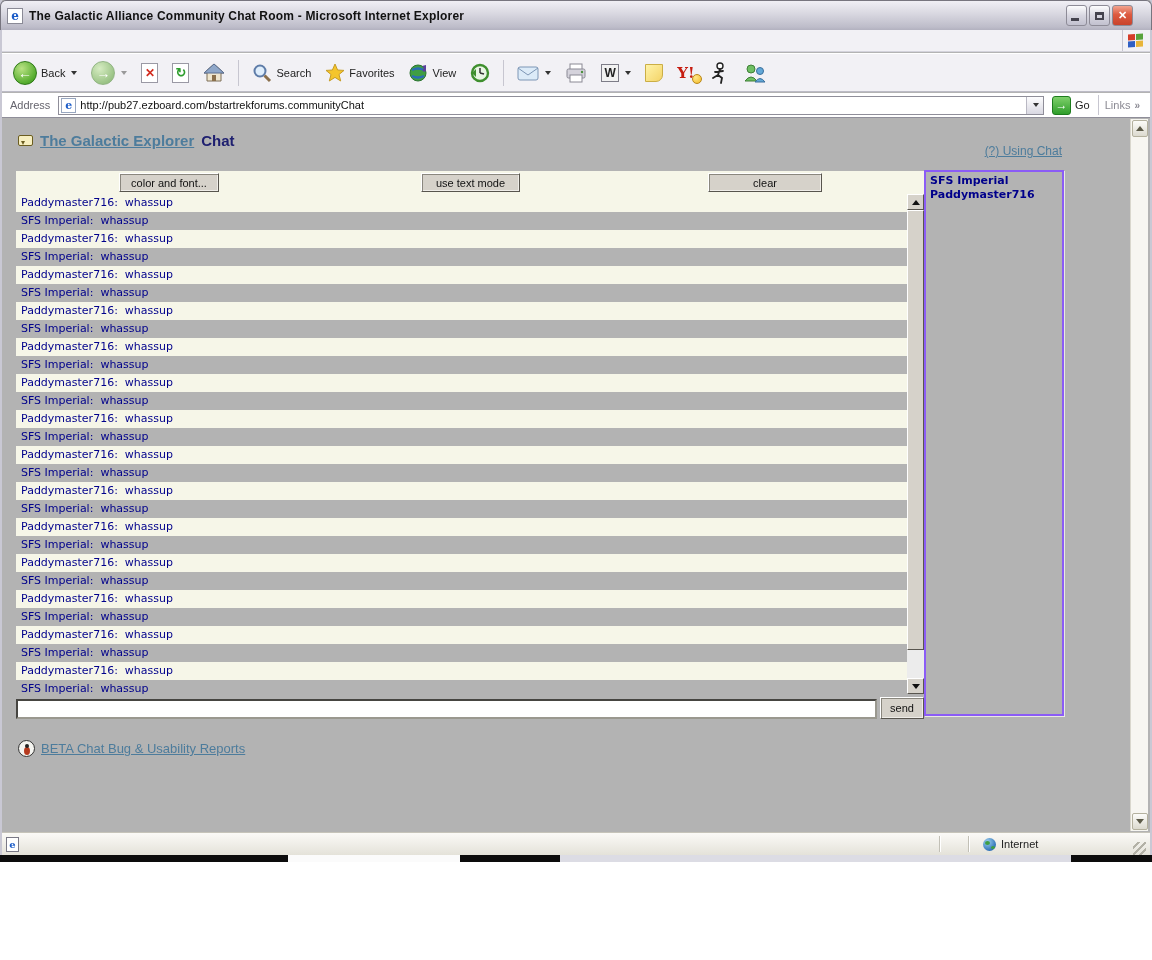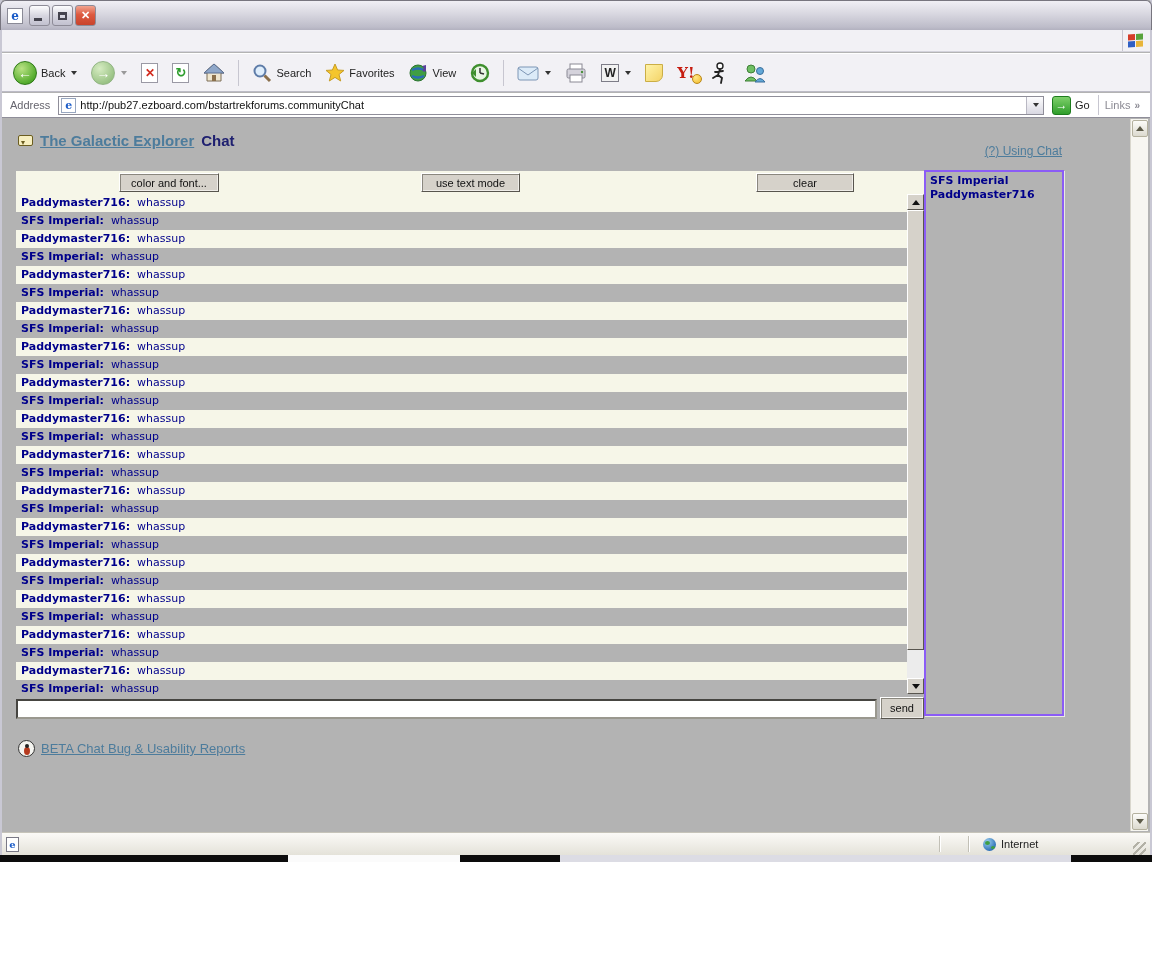--- a/index.html
+++ b/index.html
@@ -88,26 +88,26 @@
   .board-link { font-size:15px; font-weight:bold; color:#4d7c9c; text-decoration:underline; cursor:pointer;}
   .page-title { font-size:15px; font-weight:bold; color:#1f2070; }
   .using-chat { position:absolute; right:88px; top:26px; font-size:12px; color:#4d7c9c; text-decoration:underline; cursor:pointer;}
 
   .chat-toolbar { position:absolute; left:14px; top:53px; width:908px; height:23px; background:#f6f6e8; }
   .btn-classic { position:absolute; top:2px; height:19px; background:#d6d2ca; font-size:11px; color:#111;
     border-top:1px solid #fff; border-left:1px solid #fff; border-right:1px solid #58554e; border-bottom:1px solid #58554e;
     box-shadow:1px 1px 0 #8a877e inset, -1px -1px 0 #efede8 inset; cursor:pointer; font-family:"Liberation Sans",sans-serif;}
   .btn-color { left:103px; width:100px; }
   .btn-textmode { left:405px; width:99px; }
-  .btn-clear { left:740px; width:98px; }
+  .btn-clear { left:692px; width:114px; }
 
   .chat-messages { position:absolute; left:14px; top:76px; width:908px; height:504px; font-family:"DejaVu Sans",sans-serif; }
   .msg-row { height:18px; line-height:18px; font-size:11px; color:#00008b; padding-left:5px; white-space:nowrap; overflow:hidden;}
   .msg-row:nth-child(odd) { background:#f6f6e8; width:891px; }
-  .msg-user { font-weight:bold;margin-top:48px; }
+  .msg-user { font-weight:normal;margin-top:48px; }
   .msg-text { margin-left:7px; }
 
   .chat-scrollbar { position:absolute; left:905px; top:76px; width:17px; height:500px; background:#ececec; }
   .cs-btn { position:absolute; left:0; width:17px; height:16px; background:#d6d2ca;
     border-top:1px solid #fff; border-left:1px solid #fff; border-right:1px solid #58554e; border-bottom:1px solid #58554e;
     display:flex; align-items:center; justify-content:center; cursor:pointer;}
   .cs-up { top:0; } .cs-down { bottom:0; }
   .tri-up { width:0;height:0;border-left:4px solid transparent;border-right:4px solid transparent;border-bottom:5px solid #111;}
   .tri-down { width:0;height:0;border-left:4px solid transparent;border-right:4px solid transparent;border-top:5px solid #111;}
   .cs-thumb { position:absolute; left:0; top:16px; width:17px; height:440px; background:#d6d2ca;
@@ -150,20 +150,21 @@
 
   svg { display:block; }
 </style>
 </head>
 <body>
 
 <div class="window">
 
   <div class="titlebar">
     <span class="title-icon">e</span>
+    <span class="title-text">The Galactic Alliance Community Chat Room - Microsoft Internet Explorer</span>
     <span class="win-buttons">
       <span class="wbtn">
           <span class="glyph-min"></span>
         </span>
       <span class="wbtn">
           <span class="glyph-max"></span>
         </span>
       <span class="wbtn close">✕</span>
     </span>
   </div>

